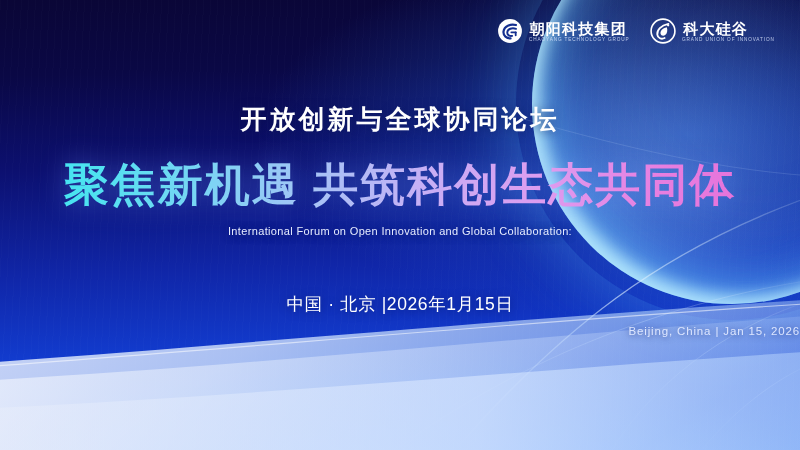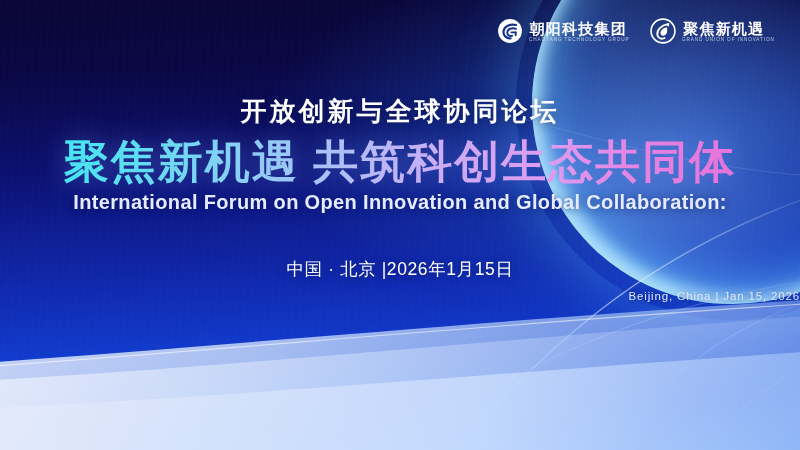--- a/index.html
+++ b/index.html
@@ -106,63 +106,64 @@
     line-height: 1.5;
     white-space: nowrap;
     transform: scaleX(1.02);
   }
 
   
   .content {
     position: absolute;
     left: 0;
     right: 0;
-    top: 96px;
+    top: 104px;
     text-align: center;
     z-index: 5;
   }
   .kicker {
     color: #ffffff;
     font-size: 26px;
     font-weight: bold;
     letter-spacing: 3px;
     line-height: 1.2;
     text-shadow: 0 1px 10px rgba(10,20,80,0.55);
   }
   .headline {
-    margin-top: 9px;
+    margin-top: 24px;
     font-size: 45px;
     font-weight: bold;
     letter-spacing: 2px;
     line-height: 1.16;
     background: linear-gradient(96deg,
         #35e7f2 0%,
         #4fe2f0 12%,
         #7cd4f4 26%,
         #a8c2f6 40%,
         #c9aef5 54%,
         #dd9cef 68%,
         #e77fe0 82%,
         #e46ad6 100%);
     -webkit-background-clip: text;
     background-clip: text;
     color: transparent;
     -webkit-text-fill-color: transparent;
     filter: drop-shadow(0 0 14px rgba(110,150,255,0.45));
   }
   .sub-en {
+    margin-top: 13px;
     color: #e7ecff;
-    font-size: 20px;
-    font-weight: 700;
+    font-size: 11px;
+    font-weight: 400;
     letter-spacing: 0.35px;
     line-height: 1.45;
     text-shadow: 0 1px 8px rgba(10,25,90,0.6);
   }
   .meta {
-    margin-top: 40px;
+    margin-top: 52px;
   }
   .meta-cn {
     color: #ffffff;
     font-size: 17.5px;
     font-weight: 400;
     letter-spacing: 0.6px;
     text-shadow: 0 1px 8px rgba(8,20,85,0.6);
   }
   .meta-en {
     margin-top: 9px;
@@ -246,21 +247,21 @@
     </div>
 
     <div class="logo">
       <svg class="logo-mark" width="26" height="26" viewBox="0 0 48 48">
         <circle cx="24" cy="24" r="22" fill="none" stroke="#ffffff" stroke-width="3"></circle>
         <path d="M34 11 C 20 14 12.5 22 13.5 30.5 C 14.3 37 21 40 27 37" fill="none" stroke="#ffffff" stroke-width="3.4" stroke-linecap="round"></path>
         <path d="M31 17 C 23 18.5 18.5 24 19.5 29 C 20.2 32.6 24.5 33.8 28 31.5 C 31.8 29 33 22.5 31 17 Z" fill="#ffffff"></path>
         <circle cx="33.5" cy="13.5" r="2.1" fill="#ffffff"></circle>
       </svg>
       <span class="logo-text">
-        <span class="logo-cn">聚焦新机遇</span>
+        <span class="logo-cn">科大硅谷</span>
         <span class="logo-en">GRAND UNION OF INNOVATION</span>
       </span>
     </div>
 
   </div>
 
   <div class="content">
     <div class="kicker">开放创新与全球协同论坛</div>
     <div class="headline">聚焦新机遇 共筑科创生态共同体</div>
     <div class="sub-en">

